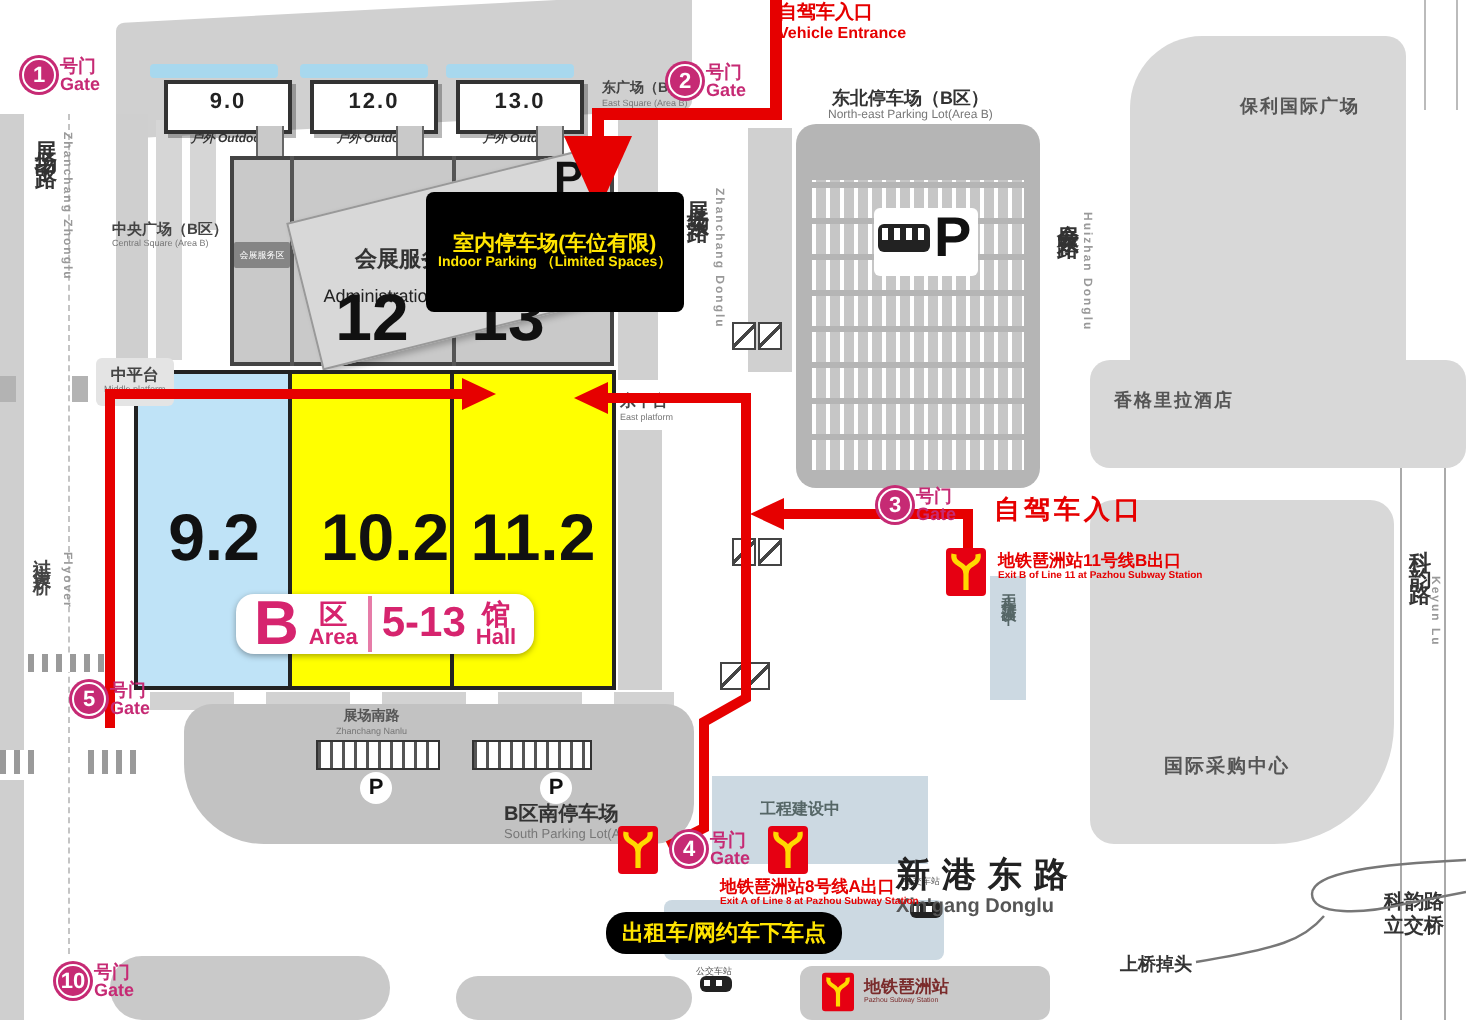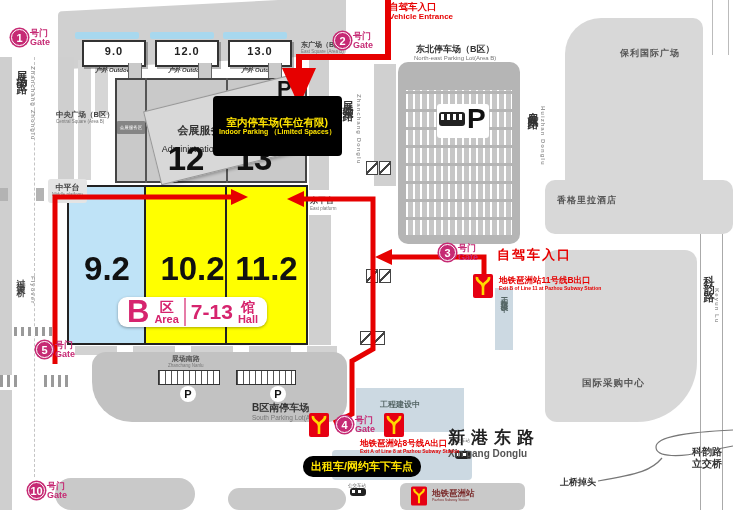--- a/index.html
+++ b/index.html
@@ -145,21 +145,21 @@
   <div class="abs hallnum" style="left:146px;top:252px;width:93px;z-index:10">10.2</div>
   <div class="abs hallnum" style="left:227px;top:252px;width:79px;z-index:10">11.2</div>
 
   <div class="abs badge" style="left:118px;top:297px">
     <span class="bbig">B</span>
     <span class="bstack">
       <span class="t">区</span>
       <span class="b">Area</span>
     </span>
     <span class="bdiv"></span>
-    <span class="brange">7-13</span>
+    <span class="brange">5-13</span>
     <span class="bstack">
       <span class="t">馆</span>
       <span class="b">Hall</span>
     </span>
   </div>
 
   <svg class="abs" width="733" height="510" viewBox="0 0 733 510" style="left:0;top:0;z-index:40;pointer-events:none">
 
     <path d="M388,-2 L388,57 L299,57 L299,72" fill="none" stroke="#e60000" stroke-width="6"></path>
     <polygon points="282,68 316,68 299,106" fill="#e60000"></polygon>

